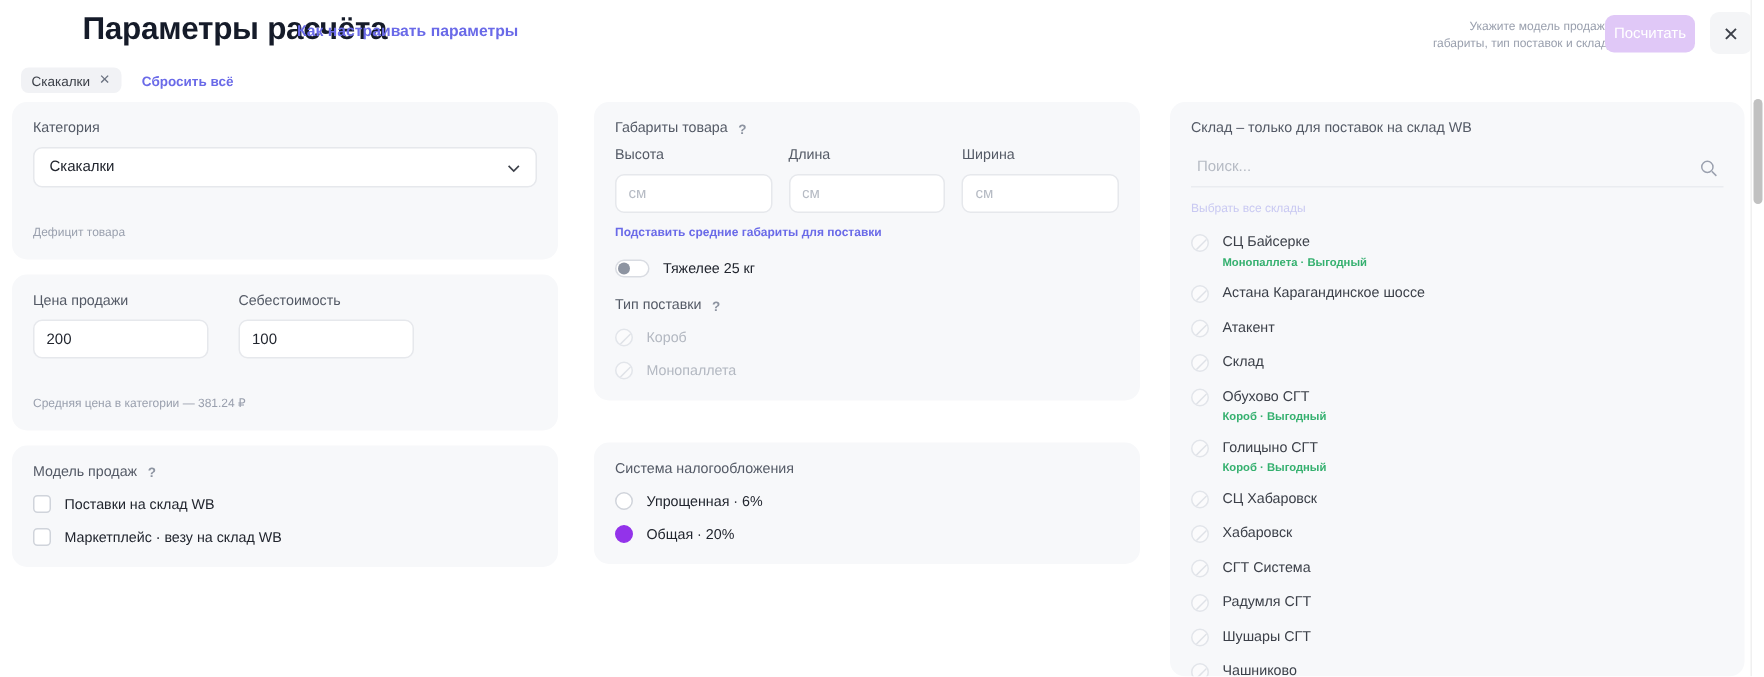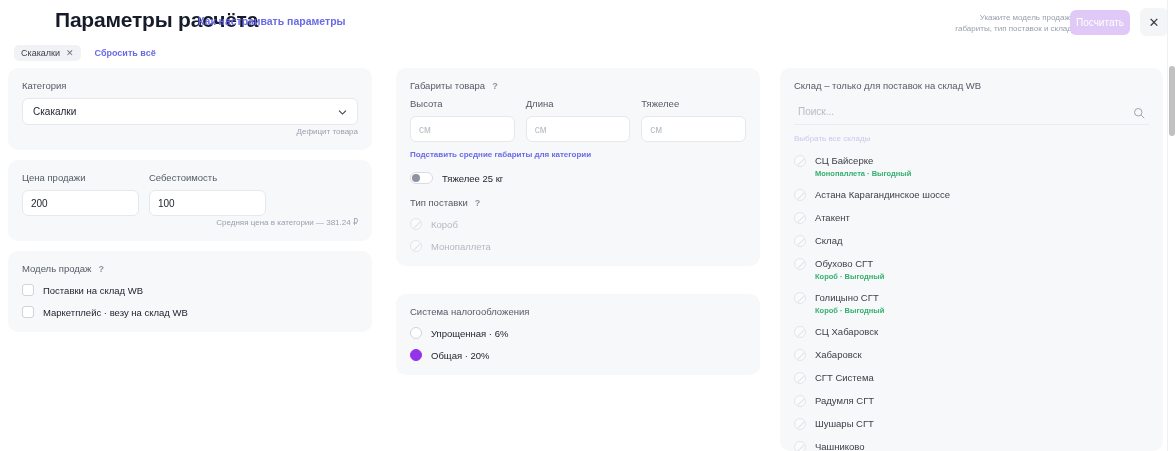--- a/index.html
+++ b/index.html
@@ -118,22 +118,21 @@
   }
   .qmark {
     color: #8d94a1;
     font-size: 9px;
     font-weight: bold;
     cursor: pointer;
   }
   .helper {
     font-size: 8px;
     color: #9aa0ae;
-    margin-top: 2px;
-    text-align: right;
+    margin-top: 25px;
   }
 
   .select-box {
     position: relative;
     width: 100%;
     height: 27px;
     background: #ffffff;
     border: 1px solid #e6e8ec;
     border-radius: 6px;
     display: flex; align-items: center;
@@ -156,21 +155,21 @@
     border: 1px solid #e6e8ec;
     border-radius: 6px;
     padding: 0 8px;
     font-size: 10px;
     color: #21252e;
     font-family: inherit;
     outline: none;
   }
   .input-box::placeholder { color: #b6bbc4; }
 
-  .two-col { display: flex; gap: 10px; }
+  .two-col { display: flex; gap: 20px; }
   .two-col > div { width: 117px; }
 
   .dims-row { display: flex; gap: 11px; }
   .dims-row > div { width: 113px; }
 
   .link-sm {
     display: inline-block;
     margin-top: 8px;
     font-size: 8px;
     color: #6a6ae8;
@@ -383,26 +382,26 @@
       <div class="dims-row">
         <div>
           <div class="field-label">Высота</div>
           <input class="input-box" placeholder="см" style="">
         </div>
         <div>
           <div class="field-label">Длина</div>
           <input class="input-box" placeholder="см" style="">
         </div>
         <div>
-          <div class="field-label">Тяжелее</div>
+          <div class="field-label">Ширина</div>
           <input class="input-box" placeholder="см" style="">
         </div>
       </div>
 
-      <div class="link-sm">Подставить средние габариты для категории</div>
+      <div class="link-sm">Подставить средние габариты для поставки</div>
 
       <div class="toggle-row">
         <span class="toggle">
             <span class="knob"></span>
           </span>
         <span class="toggle-label">Тяжелее 25 кг</span>
       </div>
 
       <div class="field-label" style="margin-top:13px;">
         <span>Тип поставки</span>

